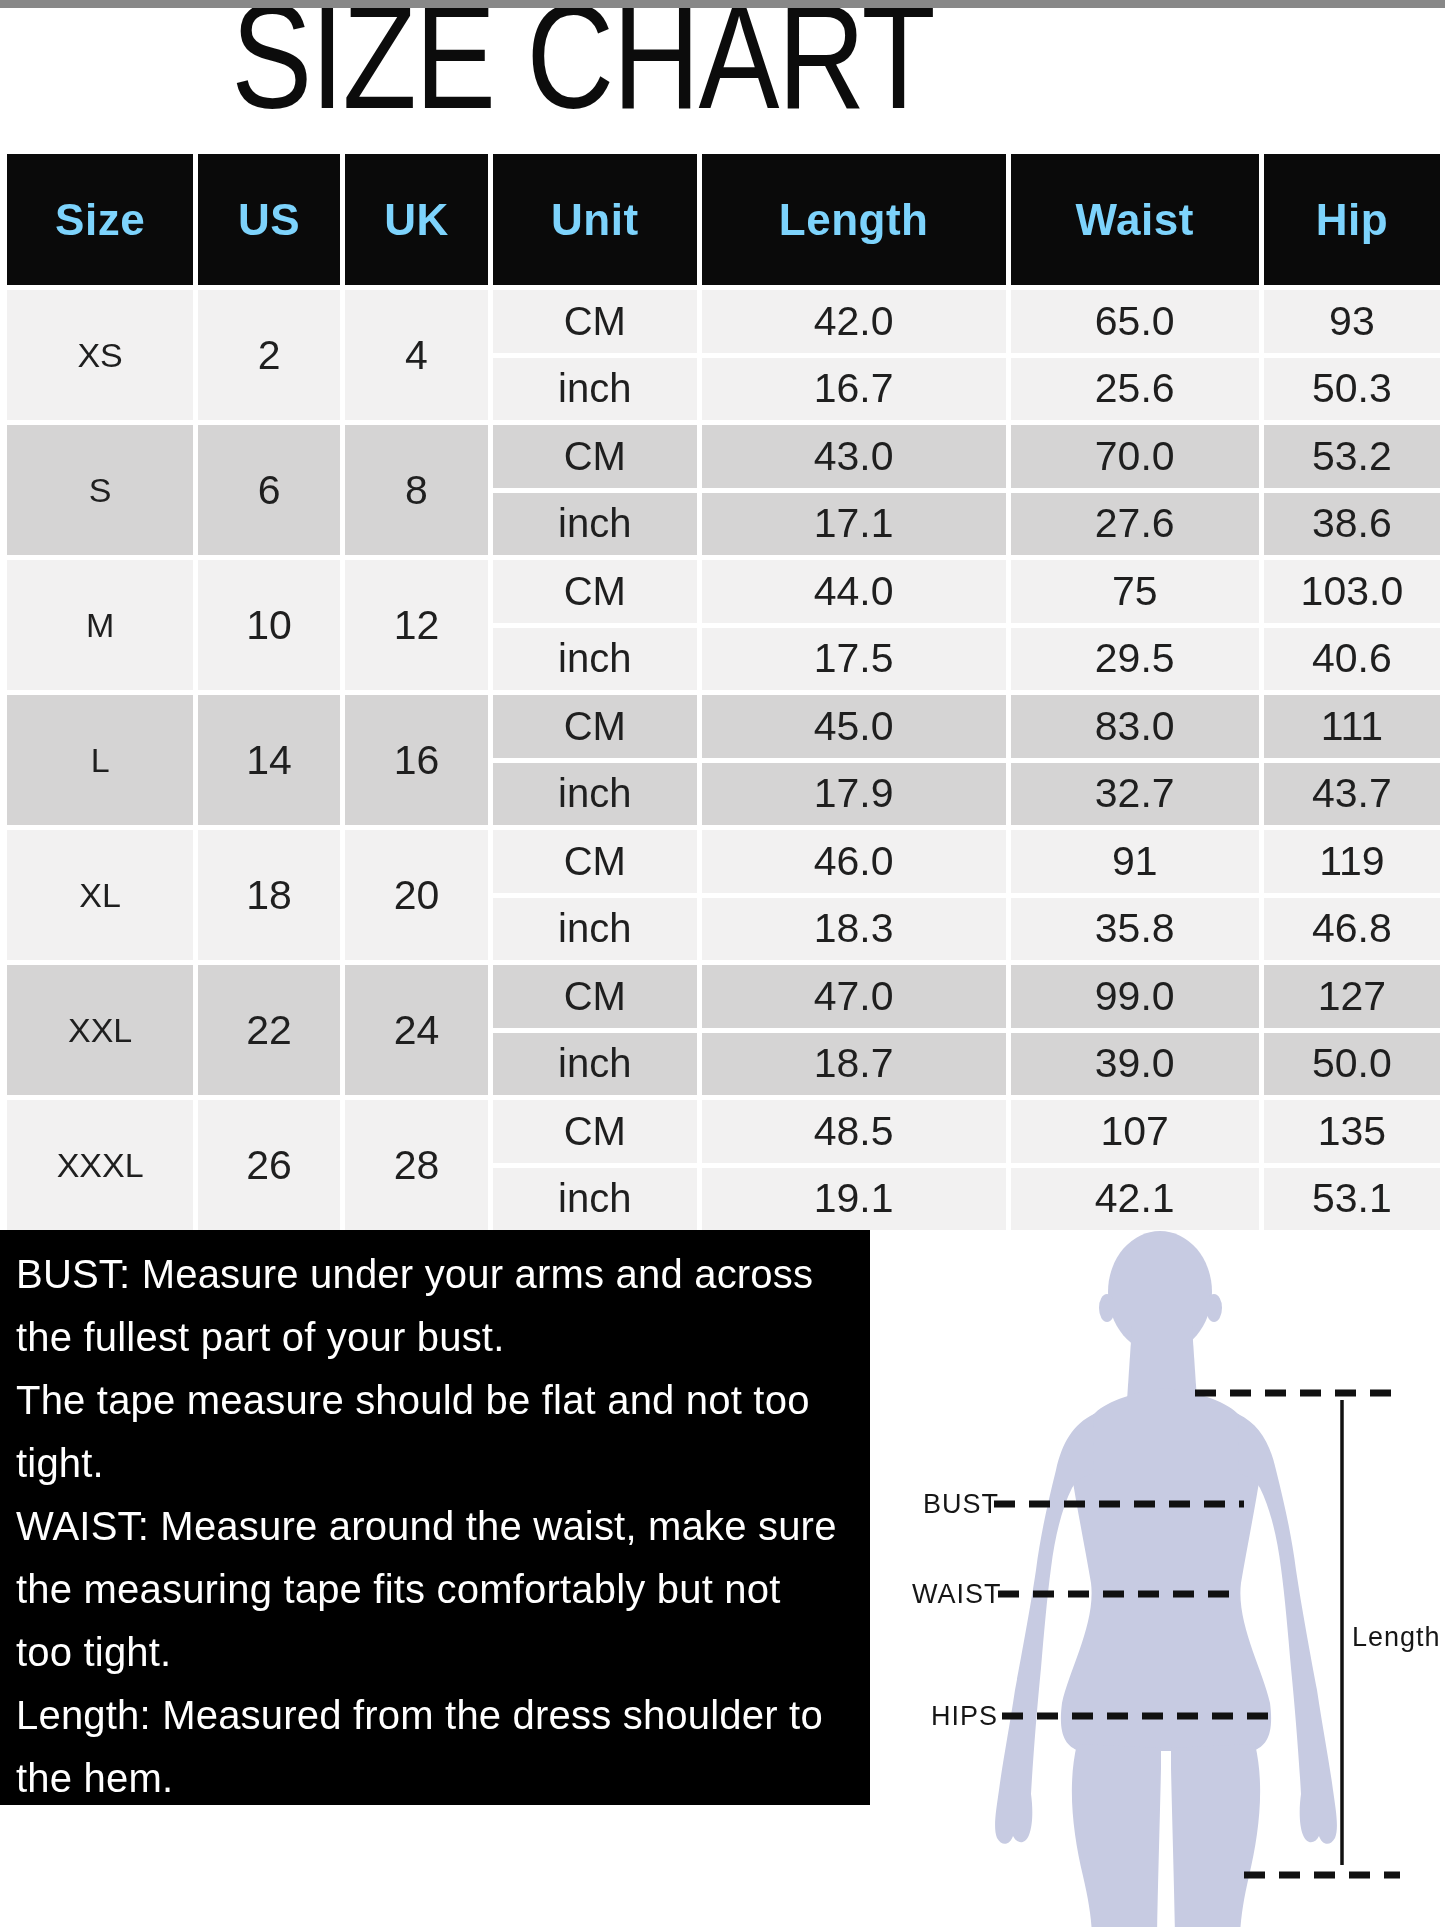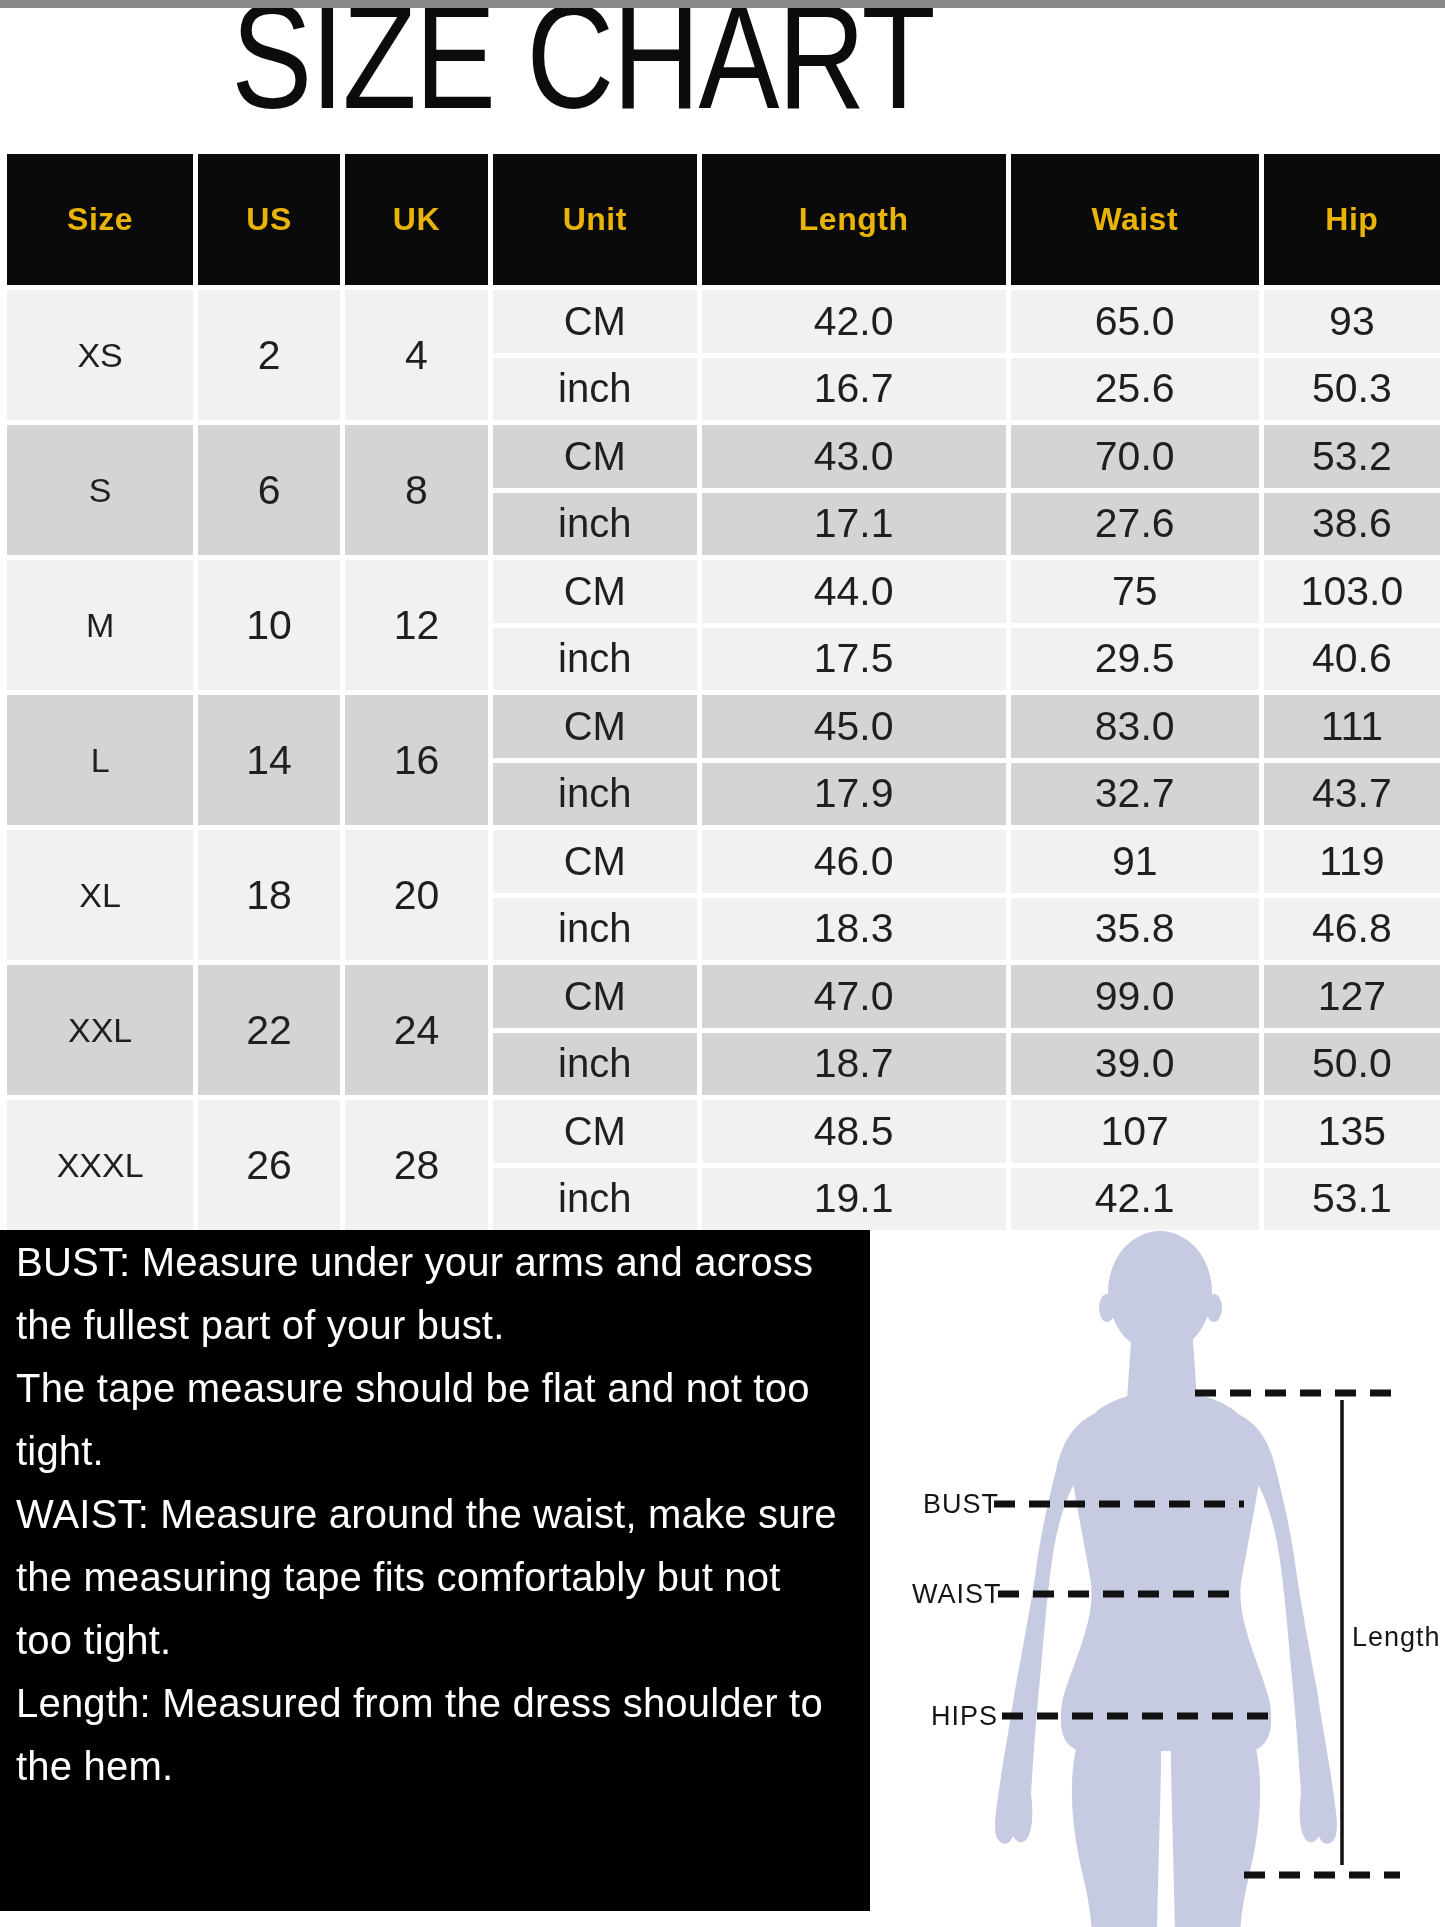--- a/index.html
+++ b/index.html
@@ -48,38 +48,38 @@
   .size-table th,.size-table td{
     border:5px solid #ffffff;
     vertical-align:middle;
     text-align:center;
     overflow:hidden;
   }
   .size-table thead tr{height:136px;}
   .size-table tbody tr{height:67.5px;}
   .size-table th{
     background:var(--header-bg,#0a0a0a);
-    color:#eab308;
-    font-size:32px;font-weight:700;
+    color:#7dd3fc;
+    font-size:44px;font-weight:700;
     letter-spacing:0.5px;
   }
   .size-table td{
     font-size:41px;font-weight:400;
     color:var(--cell-text,#1f1f1f);
   }
   tr.row-light td{background:var(--row-light,#f2f1f1);}
   tr.row-dark td{background:var(--row-dark,#d5d4d4);}
   td.unit-cell{font-size:40px;}
   td.size-cell{font-size:34px;}
   
   .info-box{
-    position:absolute;left:0;top:1222px;width:871px;height:681px;
+    position:absolute;left:0;top:1222px;width:871px;height:575px;
     background:var(--box-bg,#000);
     color:var(--box-text,#fff);
-    padding:1px 0 0 16px;
+    padding:13px 0 0 16px;
     overflow:hidden;
   }
   .info-line{
     height:63px;line-height:63px;
     font-size:40px;font-weight:400;
     white-space:nowrap;
     letter-spacing:0.2px;
   }
   
   .figure-area{

